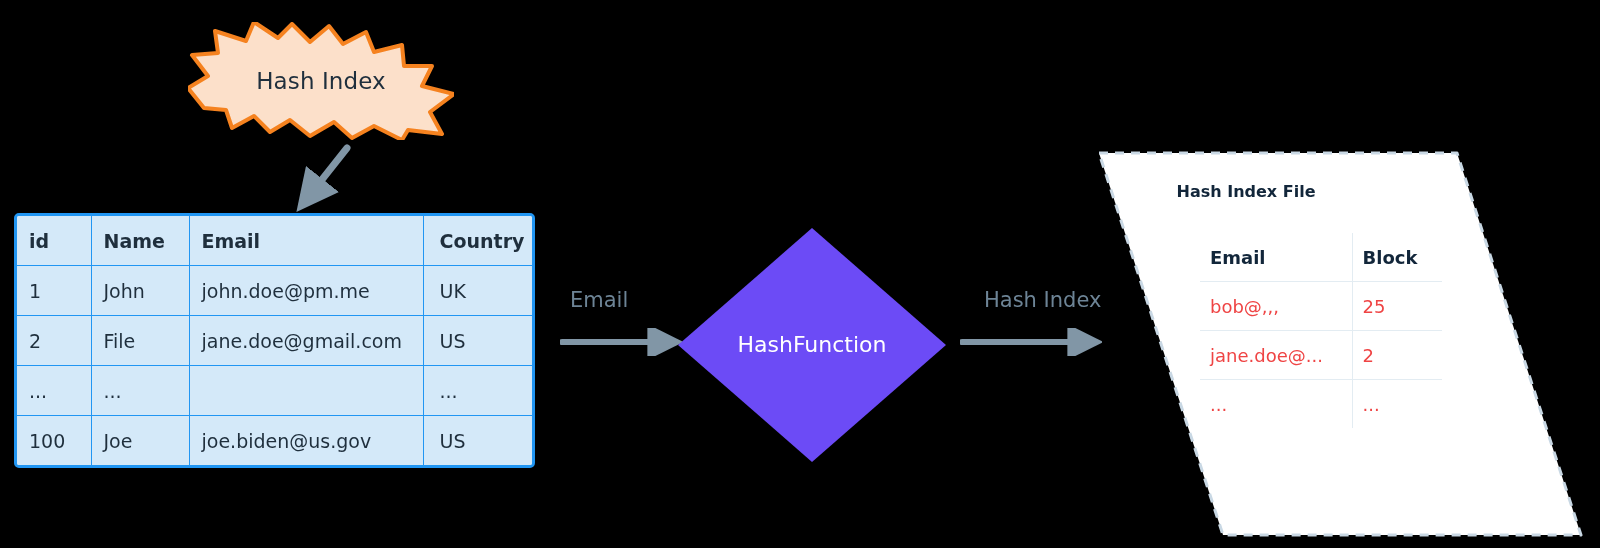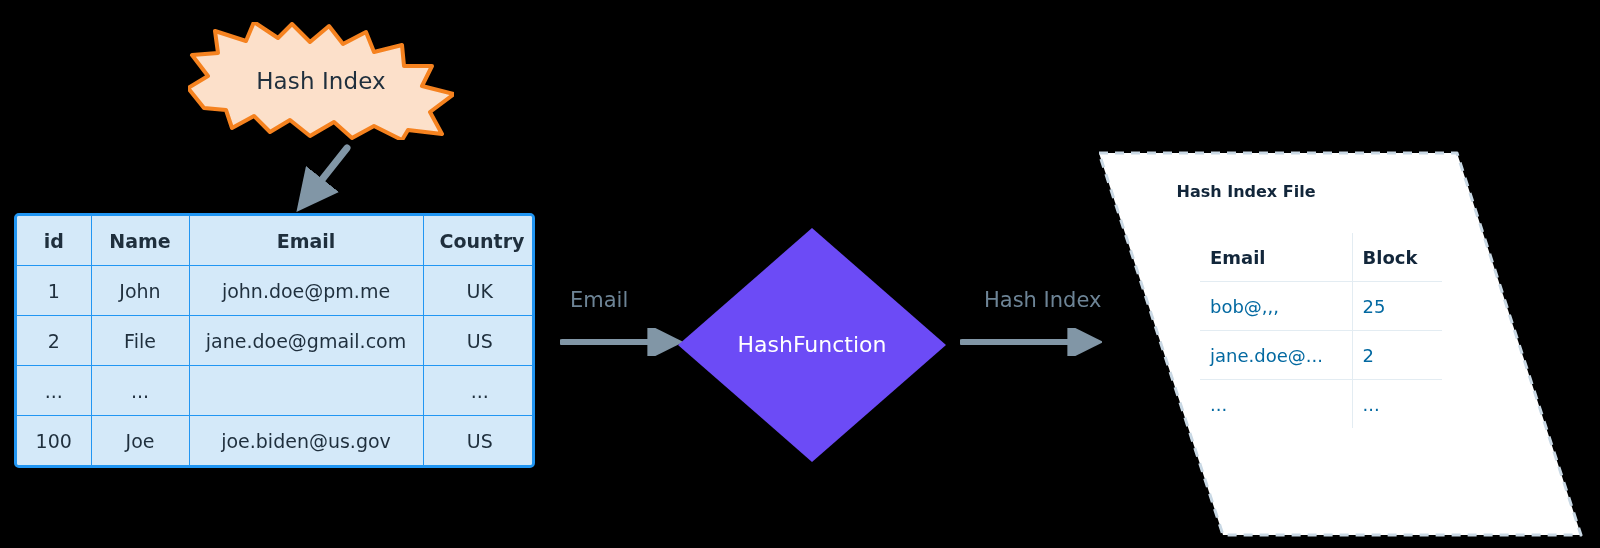--- a/index.html
+++ b/index.html
@@ -60,21 +60,21 @@
   }
   #source-table table {
     border-collapse: collapse;
     width: 100%;
     table-layout: fixed;
   }
   #source-table td, #source-table th {
     border: 1.5px solid #2196f3;
     height: 49px;
     padding: 0 12px;
-    text-align: center;
+    text-align: left;
     font-size: 19px;
     color: #1f2f3d;
     background: #d4e9f9;
     font-weight: normal;
     overflow: hidden;
     white-space: nowrap;
   }
   #source-table th { font-weight: bold; }
   #source-table td:first-child, #source-table th:first-child { border-left: none; }
   #source-table td:last-child, #source-table th:last-child { border-right: none; padding-left: 16px; }
@@ -151,21 +151,21 @@
     width: 100%;
     table-layout: fixed;
   }
   #index-table th, #index-table td {
     border-bottom: 1.5px solid #e3ecf2;
     border-right: 1.5px solid #e3ecf2;
     height: 48px;
     padding: 0 10px;
     text-align: left;
     font-size: 18px;
-    color: #0369a1;
+    color: #ef4444;
     font-weight: normal;
     white-space: nowrap;
     overflow: hidden;
   }
   #index-table th { font-weight: bold; color: #12263a; }
   #index-table th:last-child, #index-table td:last-child { border-right: none; }
   #index-table tr:last-child td { border-bottom: none; }
   .icol-email { width: 152px; }
   .icol-block { width: 90px; }
 </style>

